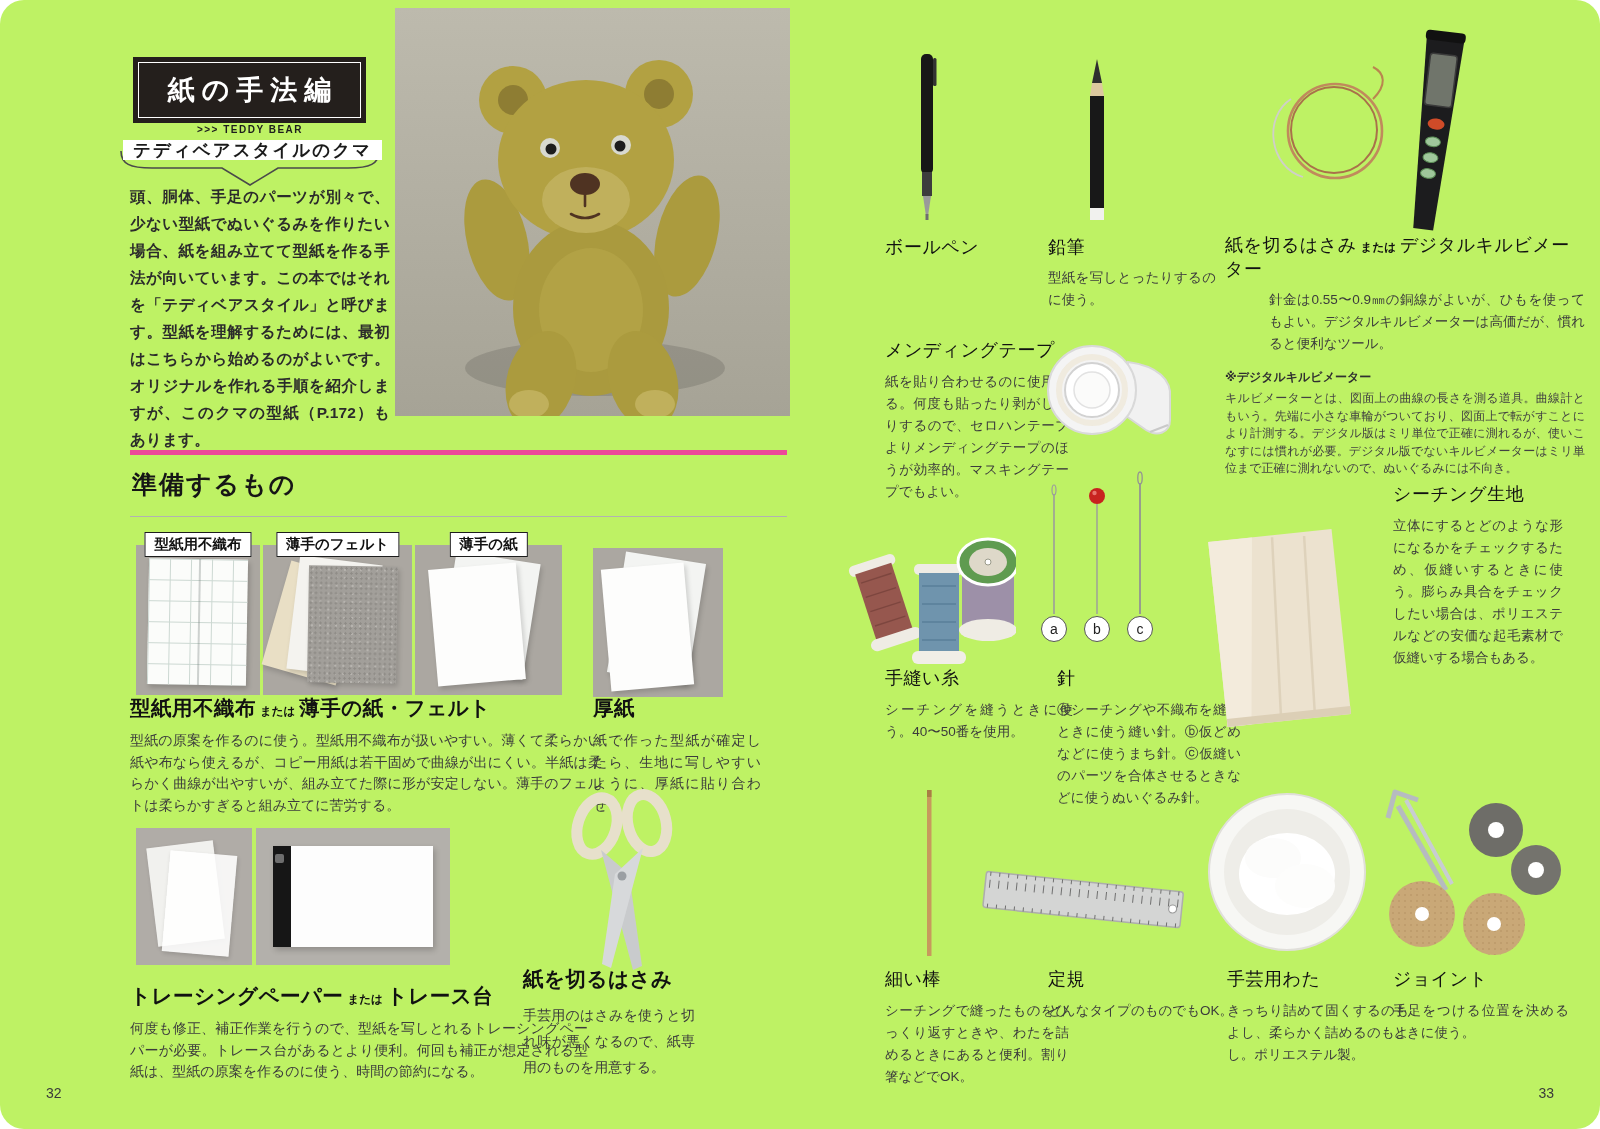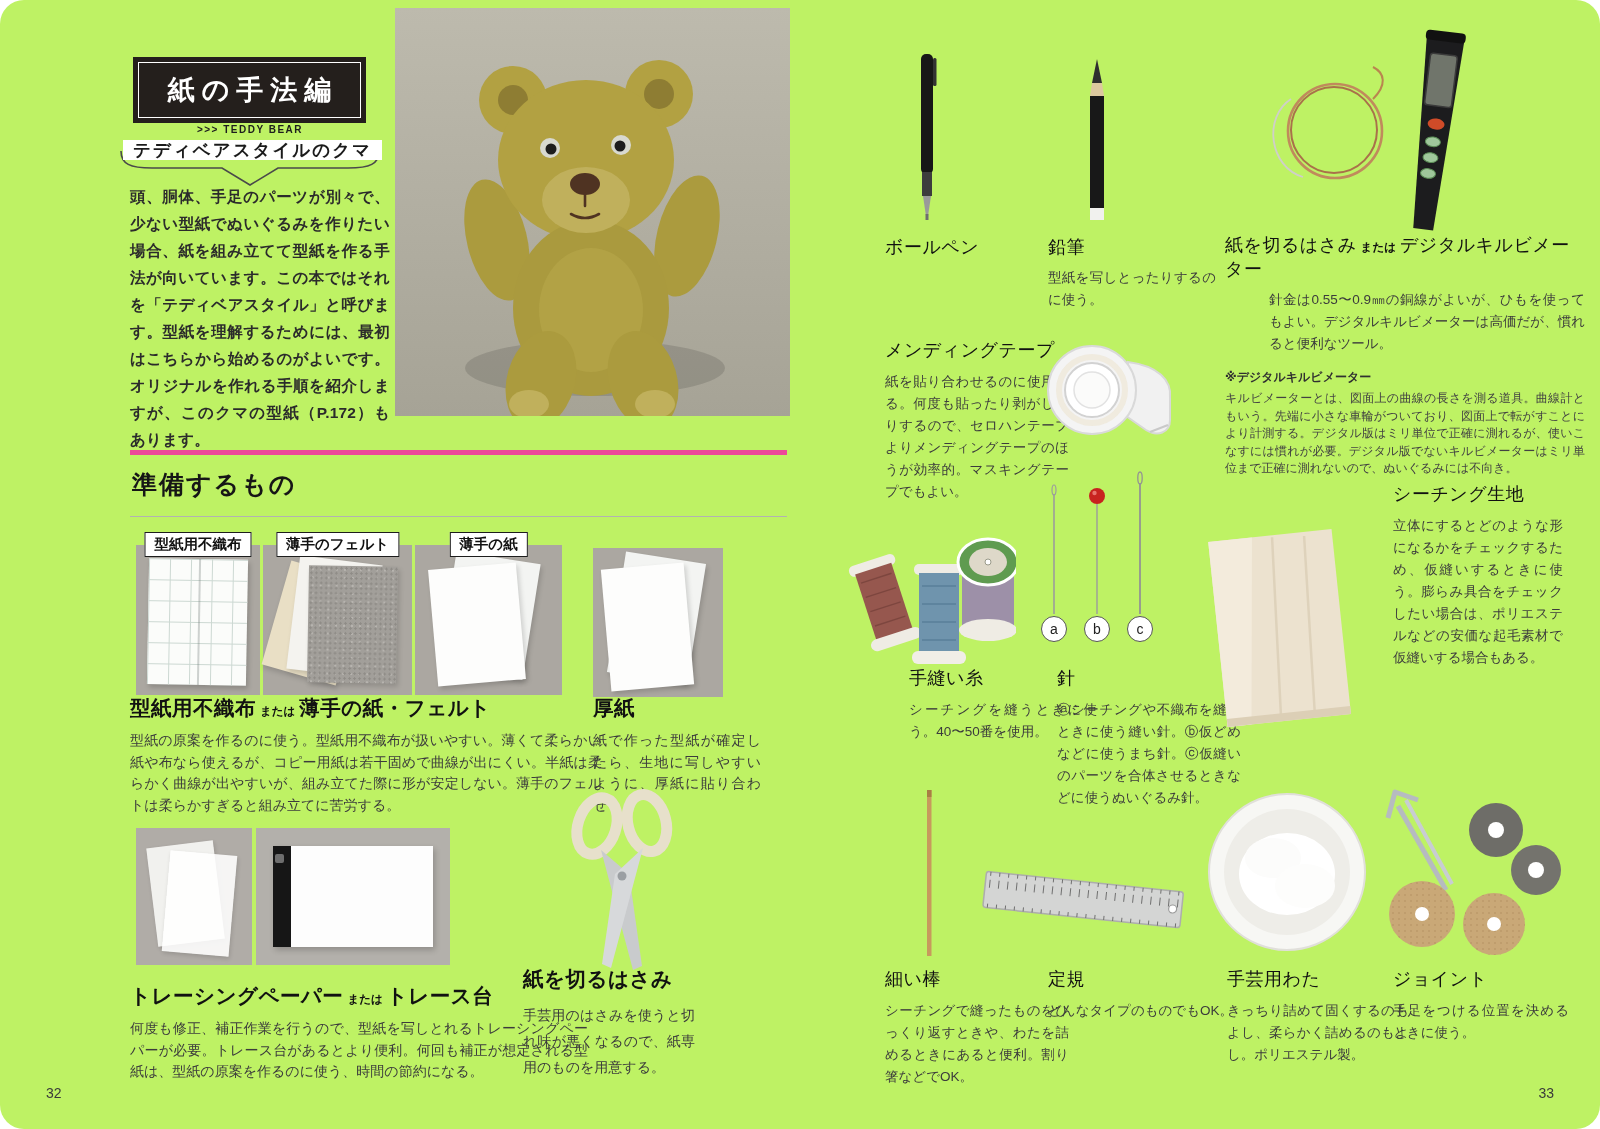--- a/index.html
+++ b/index.html
@@ -303,21 +303,21 @@
     <line x1="57" y1="36" x2="57" y2="146" stroke="#9c9c9c" stroke-width="1.4"></line>
     <circle cx="57" cy="28" r="8" fill="#c8231f"></circle>
     <circle cx="54.5" cy="25" r="2.2" fill="#e8726d"></circle>
     <ellipse cx="100" cy="10" rx="2.2" ry="6" fill="none" stroke="#939393" stroke-width="1.3"></ellipse>
     <line x1="100" y1="15" x2="100" y2="146" stroke="#939393" stroke-width="1.8"></line>
   </svg>
   <div class="abc" style="left:1041px; top:616px;">a</div>
   <div class="abc" style="left:1084px; top:616px;">b</div>
   <div class="abc" style="left:1127px; top:616px;">c</div>
 
-  <div class="abs" style="left:885px; top:666px; width:188px;margin-left:24px;">
+  <div class="abs" style="left:885px; top:666px; width:188px;">
     <div class="h-item">手縫い糸</div>
     <div class="body-r" style="margin-top:9px;">シーチングを縫うときに使う。40〜50番を使用。</div>
   </div>
   <div class="abs" style="left:1057px; top:666px; width:184px;">
     <div class="h-item">針</div>
     <div class="body-r" style="margin-top:9px;">ⓐシーチングや不織布を縫うときに使う縫い針。ⓑ仮どめなどに使うまち針。ⓒ仮縫いのパーツを合体させるときなどに使うぬいぐるみ針。</div>
   </div>
 
   <svg class="abs" style="left:1200px; top:515px;" width="160" height="235" viewBox="0 0 160 235">
     <g transform="rotate(-6 80 117)">

